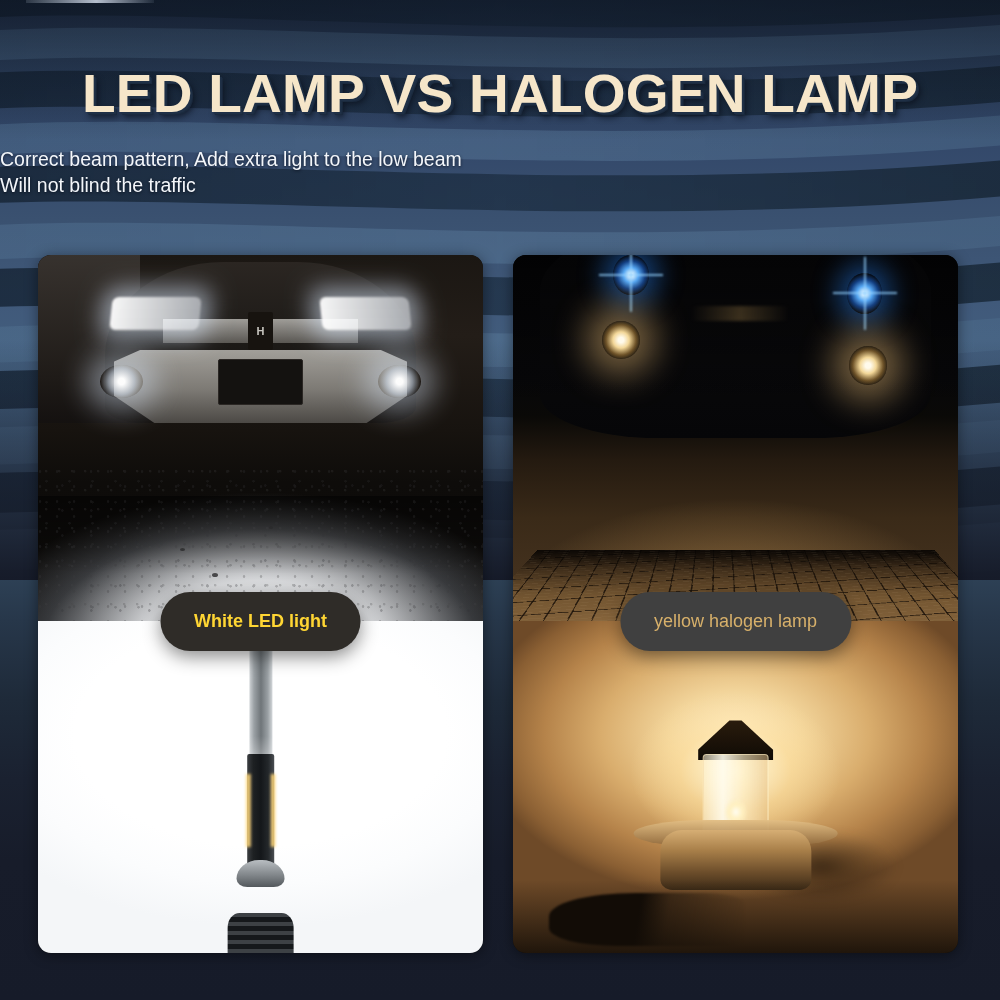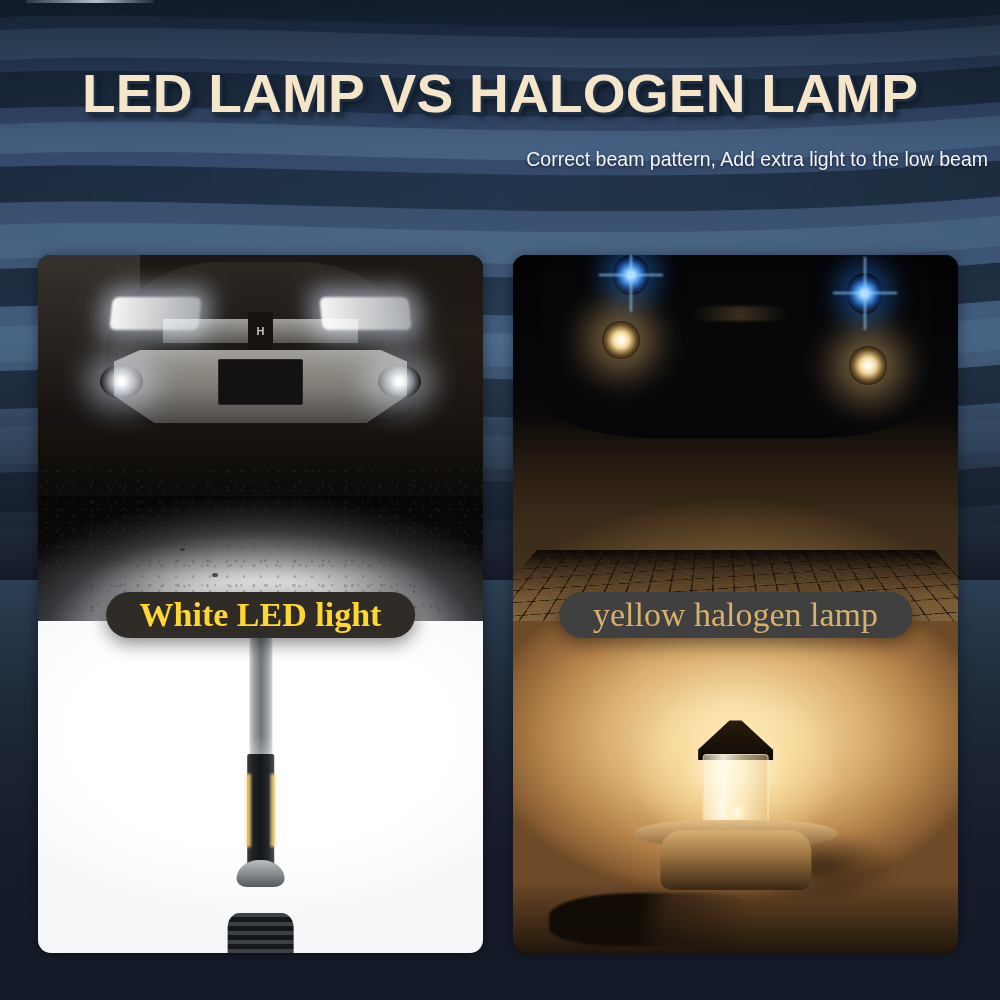--- a/index.html
+++ b/index.html
@@ -71,21 +71,21 @@
     text-shadow:
       2px 2px 0 #1f3046,
       3px 3px 0 #1b2a3e,
       4px 5px 6px rgba(8,14,24,.75);
     white-space:nowrap;
     transform:scaleX(1.02);
   }
 
   .subtitle {
     position:absolute; left:0; right:12px; top:146px;
-    text-align:right;
+    text-align:left;
     color:#f3f6fa;
     font-size:19.5px;
     line-height:26px;
     font-weight:500;
     text-shadow:0 1px 3px rgba(8,14,24,.75);
   }
   .subtitle .l2 { display:block; }
 
   
   .panels {
@@ -352,28 +352,27 @@
   .hal-bottom-dark {
     position:absolute; left:0; right:0; bottom:0; height:22%;
     background:linear-gradient(180deg, rgba(30,20,10,0), rgba(18,12,6,.85));
   }
 
   
   .pill {
     position:absolute;
     left:50%; transform:translateX(-50%);
     bottom:0;
-    padding:4px 34px;
+    padding:19px 34px;
     border-radius:34px;
-    font-size:34px;
+    font-size:18px;
     font-weight:bold;
     white-space:nowrap;
     z-index:6;
     box-shadow:0 6px 18px rgba(0,0,0,.45);
-    font-family:Liberation Serif, serif;
   }
   .pill-led {
     background:#2f2c28;
     color:#ffd633;
   }
   .pill-hal {
     background:#404040;
     color:#d7b06a;
     font-weight:normal;
   }
@@ -421,20 +420,21 @@
   </div>
 
   <div class="bg-fade"></div>
   <div class="bg-topsheen"></div>
   <div class="top-strip"></div>
 
   <div class="header">
     <div class="title">LED LAMP VS HALOGEN LAMP</div>
     <div class="subtitle">
       <span class="l1">Correct beam pattern, Add extra light to the low beam</span>
+      <span class="l2">Will not blind the traffic</span>
     </div>
   </div>
 
   <div class="panels">
 
     <div class="panel">
 
       <div class="scene led-scene">
         <div class="garage-left"></div>
         <div class="car-sil"></div>

